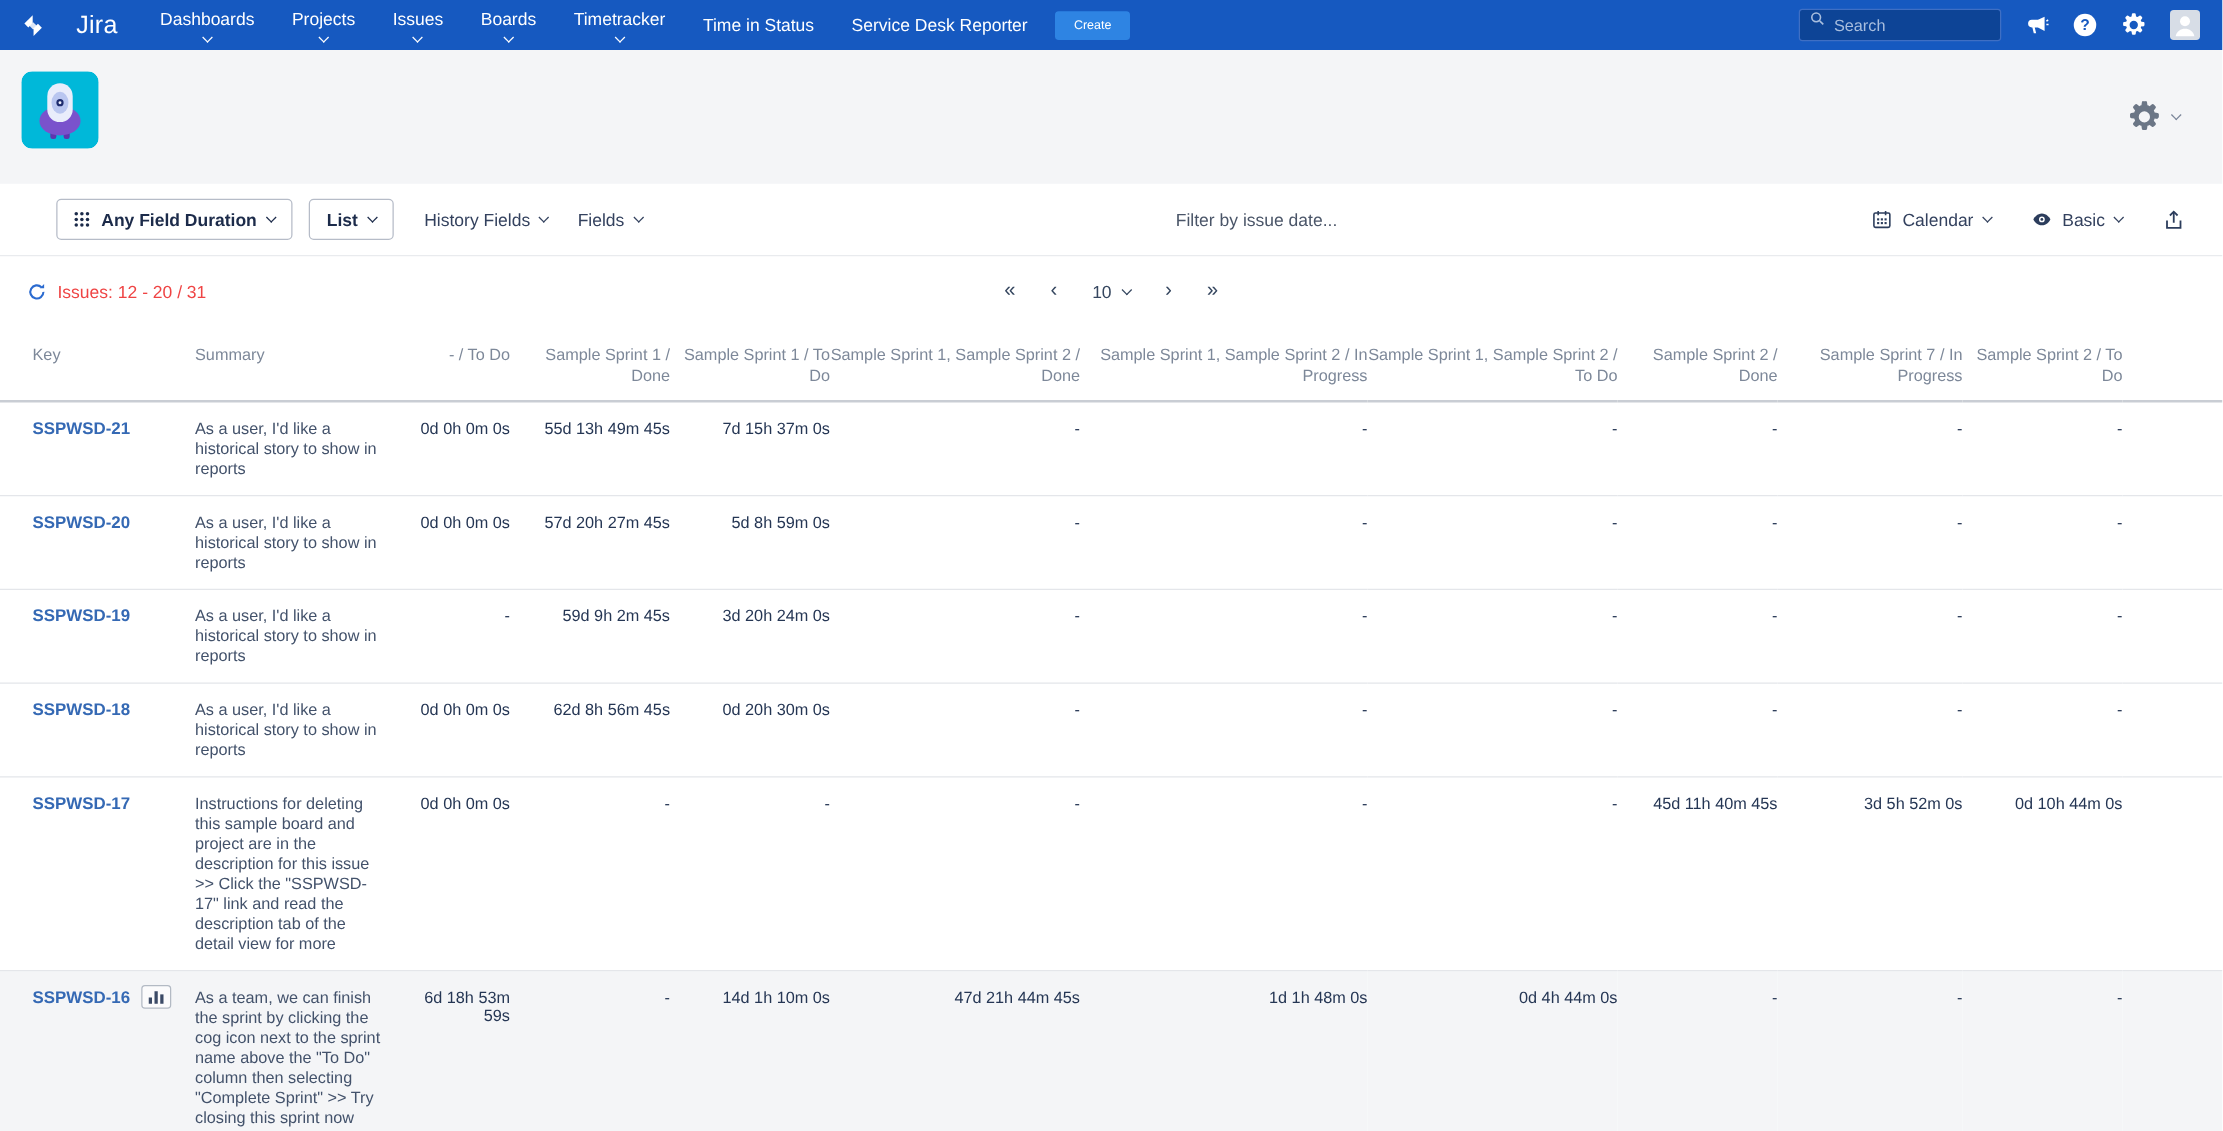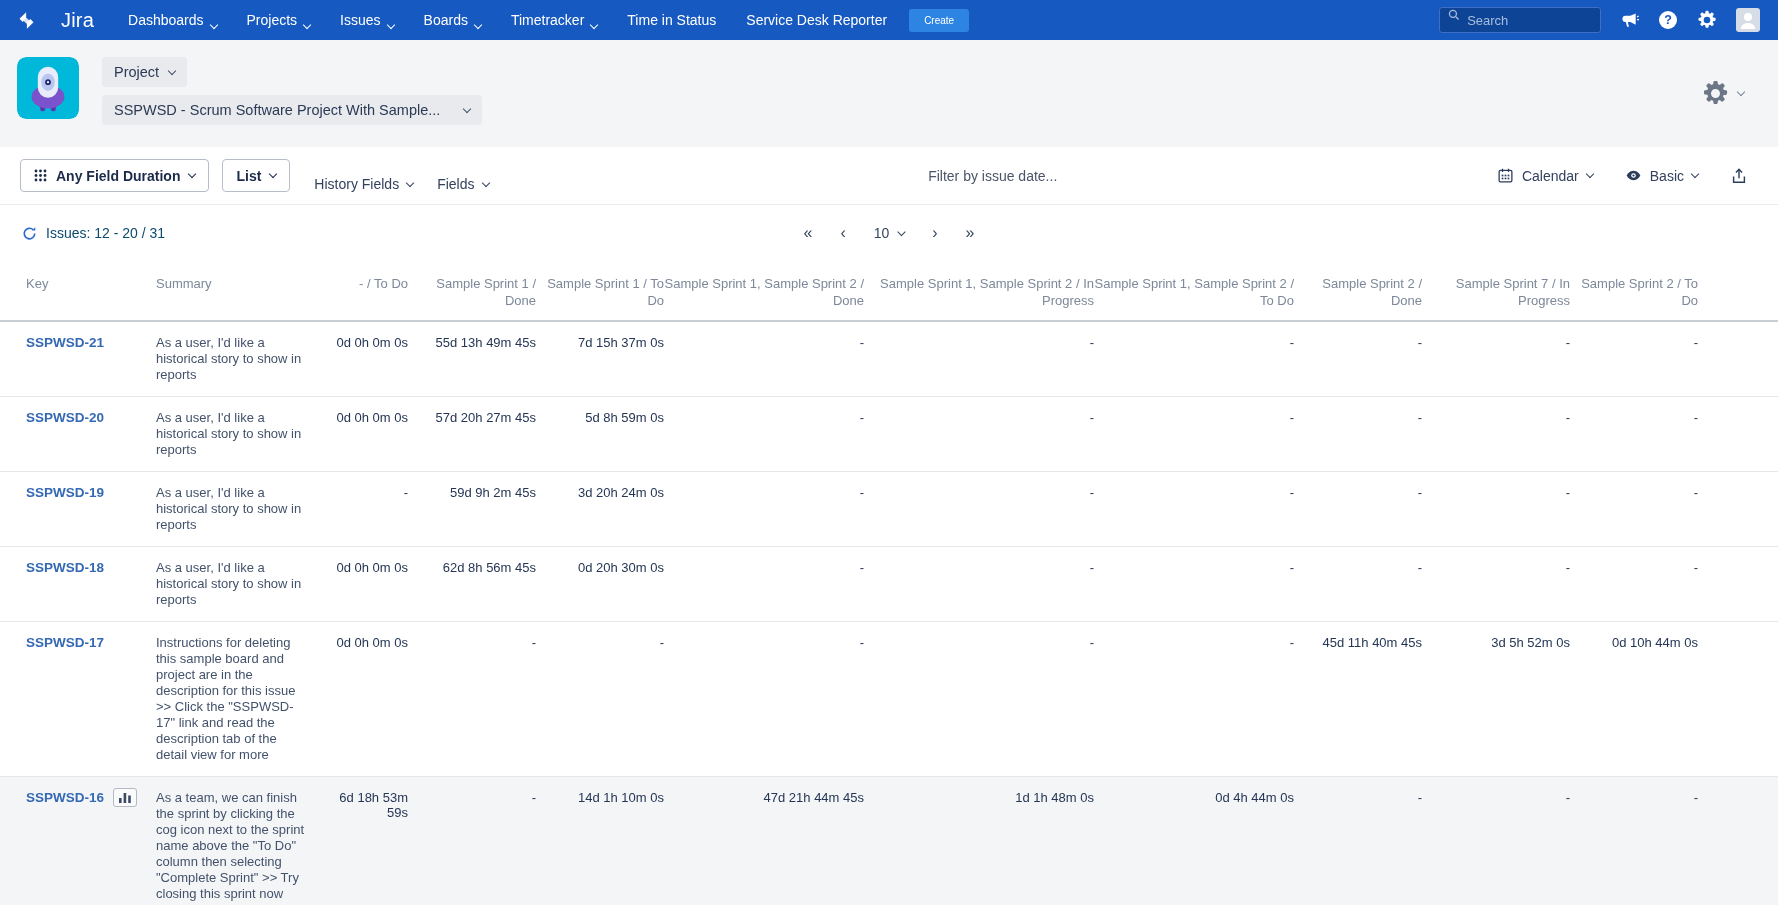--- a/index.html
+++ b/index.html
@@ -5,22 +5,22 @@
   * { box-sizing: border-box; margin: 0; padding: 0; }
   html,body { width: 1778px; height: 905px; overflow: hidden; background:#fff;
     font-family: "Liberation Sans", sans-serif; }
 
   
   .topnav { height:40px; background:#1659c0; display:flex; align-items:center;
     padding:0 18px 0 16px; color:#fff; }
   .logo { display:flex; align-items:center; gap:24px; margin-right:34px; cursor:pointer; }
   .logo-text { font-size:20px; letter-spacing:.2px; }
   .nav-menu { display:flex; align-items:center; gap:30px; }
-  .nav-item { display:flex; align-items:flex-end; gap:7px; font-size:14px; color:#fff;
-    text-decoration:none; cursor:pointer; white-space:nowrap; }
+  .nav-item { display:flex; align-items:center; gap:7px; font-size:14px; color:#fff;
+    text-decoration:none; cursor:pointer; white-space:nowrap;flex-direction:column; }
   .chev { display:inline-block; width:6px; height:6px; border-right:1.7px solid currentColor;
     border-bottom:1.7px solid currentColor; transform:rotate(45deg); margin-top:-3px; }
   .create-btn { margin-left:22px; background:#2e84e3; color:#fff; border:none; border-radius:3px;
     padding:6px 15px; font-size:10px; font-family:inherit; cursor:pointer; }
   .nav-right { margin-left:auto; display:flex; align-items:center; gap:19px; }
   .search-box { display:flex; gap:7px; width:162px; height:26px;
     background:#0d4496; border:1px solid #3f6fc4; border-radius:3px; padding:0 8px; }
   .search-box input { background:transparent; border:none; outline:none; color:#dce6f6;
     font-size:13px; width:100%; font-family:inherit; }
   .search-box input::placeholder { color:#a8bede; }
@@ -35,34 +35,34 @@
     border-radius:4px; height:30px; padding:0 12px; font-size:14.5px; color:#2b3a55;
     font-family:inherit; cursor:pointer; }
   .soft-btn .chev { color:#42526e; }
   .header-actions { position:absolute; right:34px; top:40px; display:flex; align-items:center;
     gap:9px; cursor:pointer; }
   .header-actions .chev { color:#7a8699; }
 
   
   .toolbar { height:58px; background:#fff; display:flex; align-items:center;
     padding:0 30px 0 20px; border-bottom:1px solid #e9ebee; }
-  .tb-left { display:flex; align-items:flex-end; gap:13px; }
+  .tb-left { display:flex; align-items:center; gap:13px;margin-left:25px; }
   .outline-btn { display:flex; align-items:center; gap:9px; background:#fff;
     border:1px solid #b6bcc8; border-radius:4px; height:33px; padding:0 13px;
     font-size:14px; font-weight:bold; color:#1c2b4a; font-family:inherit; cursor:pointer; }
   .text-btn { display:flex; align-items:center; gap:8px; background:none; border:none;
     font-size:14px; color:#33415e; font-family:inherit; cursor:pointer; margin-left:11px; }
   .tb-center { flex:1; text-align:center; font-size:14px; color:#4a5568; cursor:text; }
   .tb-right { display:flex; align-items:center; gap:32px; }
   .tb-right .text-btn { margin-left:0;justify-content:center; }
 
   
   .results-bar { height:56px; position:relative; display:flex; align-items:center;
     padding:0 22px; }
-  .issues-count { display:flex; align-items:center; gap:9px; font-size:14px; color:#0c4a6e; }
+  .issues-count { display:flex; align-items:center; gap:9px; font-size:14px; color:#ef4444; }
   .pagination { position:absolute; left:50%; top:50%; transform:translate(-50%,-50%);
     display:flex; align-items:center; gap:28px; color:#35465f; }
   .pg-btn { font-size:16px; cursor:pointer; color:#35465f; user-select:none; }
   .pg-size { display:flex; align-items:center; gap:9px; font-size:14px; cursor:pointer; }
 
   
   table { border-collapse:collapse; table-layout:fixed; width:1778px; }
   thead th { font-size:13px; font-weight:normal; color:#7d8899; text-align:right;
     vertical-align:top; padding:14px 0 11px 0; line-height:17px; }
   thead th:nth-child(1), thead th:nth-child(2) { text-align:left; }
@@ -161,30 +161,20 @@
     <svg width="62" height="62" viewBox="0 0 64 64">
       <rect width="64" height="64" rx="9" fill="#00b8d9"></rect>
       <rect x="24" y="48" width="5" height="8" rx="2" fill="#5f35ae"></rect>
       <rect x="35" y="48" width="5" height="8" rx="2" fill="#5f35ae"></rect>
       <ellipse cx="32" cy="41" rx="17" ry="12" fill="#7a52cc"></ellipse>
       <rect x="21.5" y="10" width="21" height="32" rx="10.5" fill="#e9edfb"></rect>
       <ellipse cx="32" cy="26" rx="7" ry="9" fill="#b9c6f0"></ellipse>
       <circle cx="32" cy="26" r="3" fill="#1d2b6e"></circle>
       <circle cx="32" cy="26" r="1.2" fill="#e9edfb"></circle>
     </svg>
-  </div>
-  <div class="proj-selects">
-    <button class="soft-btn">
-      <span>Project</span>
-      <span class="chev"></span>
-    </button>
-    <button class="soft-btn">
-      <span>SSPWSD - Scrum Software Project With Sample...</span>
-      <span class="chev" style="margin-left:14px"></span>
-    </button>
   </div>
   <div class="header-actions">
     <svg width="27" height="27" viewBox="0 0 24 24">
       <path fill="#6b7686" fill-rule="evenodd" d="M12 8a4 4 0 1 0 0 8 4 4 0 0 0 0-8zm9.4 5.5-2.1-.3a7 7 0 0 1-.6 1.5l1.3 1.7a1 1 0 0 1-.1 1.3l-1.2 1.2a1 1 0 0 1-1.3.1l-1.7-1.3a7 7 0 0 1-1.5.6l-.3 2.1a1 1 0 0 1-1 .9h-1.7a1 1 0 0 1-1-.9l-.3-2.1a7 7 0 0 1-1.5-.6l-1.7 1.3a1 1 0 0 1-1.3-.1L4.2 17.7a1 1 0 0 1-.1-1.3l1.3-1.7a7 7 0 0 1-.6-1.5l-2.1-.3a1 1 0 0 1-.9-1v-1.7a1 1 0 0 1 .9-1l2.1-.3c.1-.5.3-1 .6-1.5L4.1 5.7a1 1 0 0 1 .1-1.3l1.2-1.2a1 1 0 0 1 1.3-.1l1.7 1.3c.5-.3 1-.5 1.5-.6l.3-2.1a1 1 0 0 1 1-.9h1.7a1 1 0 0 1 1 .9l.3 2.1c.5.1 1 .3 1.5.6l1.7-1.3a1 1 0 0 1 1.3.1l1.2 1.2a1 1 0 0 1 .1 1.3l-1.3 1.7c.3.5.5 1 .6 1.5l2.1.3a1 1 0 0 1 .9 1v1.7a1 1 0 0 1-.9 1z"></path>
     </svg>
     <span class="chev"></span>
   </div>
 </header>
 
 <div class="toolbar">

